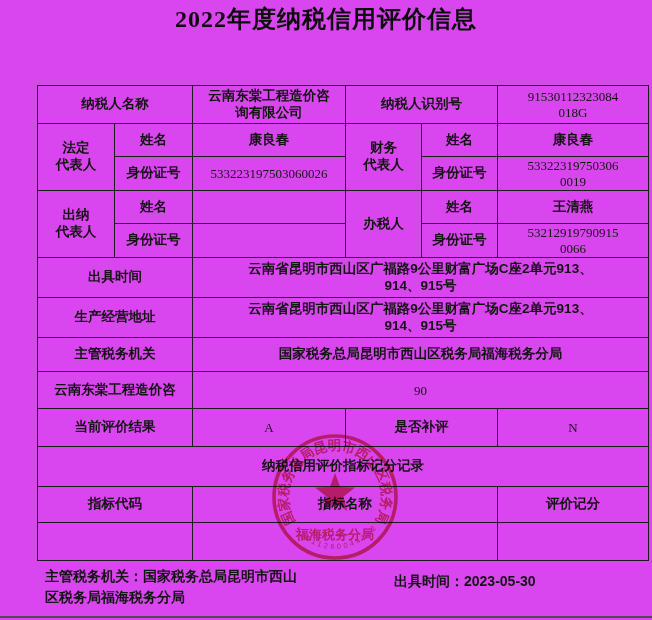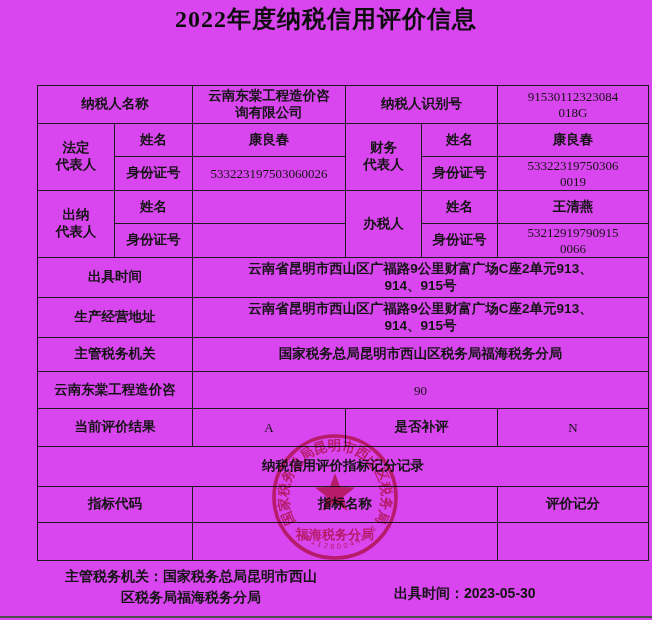--- a/index.html
+++ b/index.html
@@ -23,25 +23,25 @@
   }
   .form td.num {
     font-family:"Liberation Serif","DejaVu Serif",serif; font-weight:400;
     font-size:13px; line-height:1.2;margin-top:32px;
   }
   tr.r1{height:38px} tr.r2{height:33px} tr.r3{height:34px} tr.r4{height:33px}
   tr.r5{height:34px} tr.r6{height:40px} tr.r7{height:40px} tr.r8{height:34px}
   tr.r9{height:37px} tr.r10{height:38px} tr.r11{height:40px} tr.r12{height:36px}
   tr.r13{height:38px}
   .footer-left {
-    position:absolute; left:45px; top:566px; width:292px; text-align:center;
+    position:absolute; left:45px; top:566px; width:292px; 
     font-size:14px; font-weight:600; line-height:1.5; white-space:pre-line;
   }
   .footer-right {
-    position:absolute; left:394px; top:573px; font-size:14px; font-weight:600;margin-top:12px;
+    position:absolute; left:394px; top:573px; font-size:14px; font-weight:600;
   }
   .bottom-line {
     position:absolute; left:0; top:616px; width:652px; height:2px; background:#4d4d4d;
   }
   .stamp {
     position:absolute; left:255px; top:417px; width:160px; height:160px;
     mix-blend-mode:multiply; opacity:0.85; pointer-events:none;
   }
 </style>
 </head>

